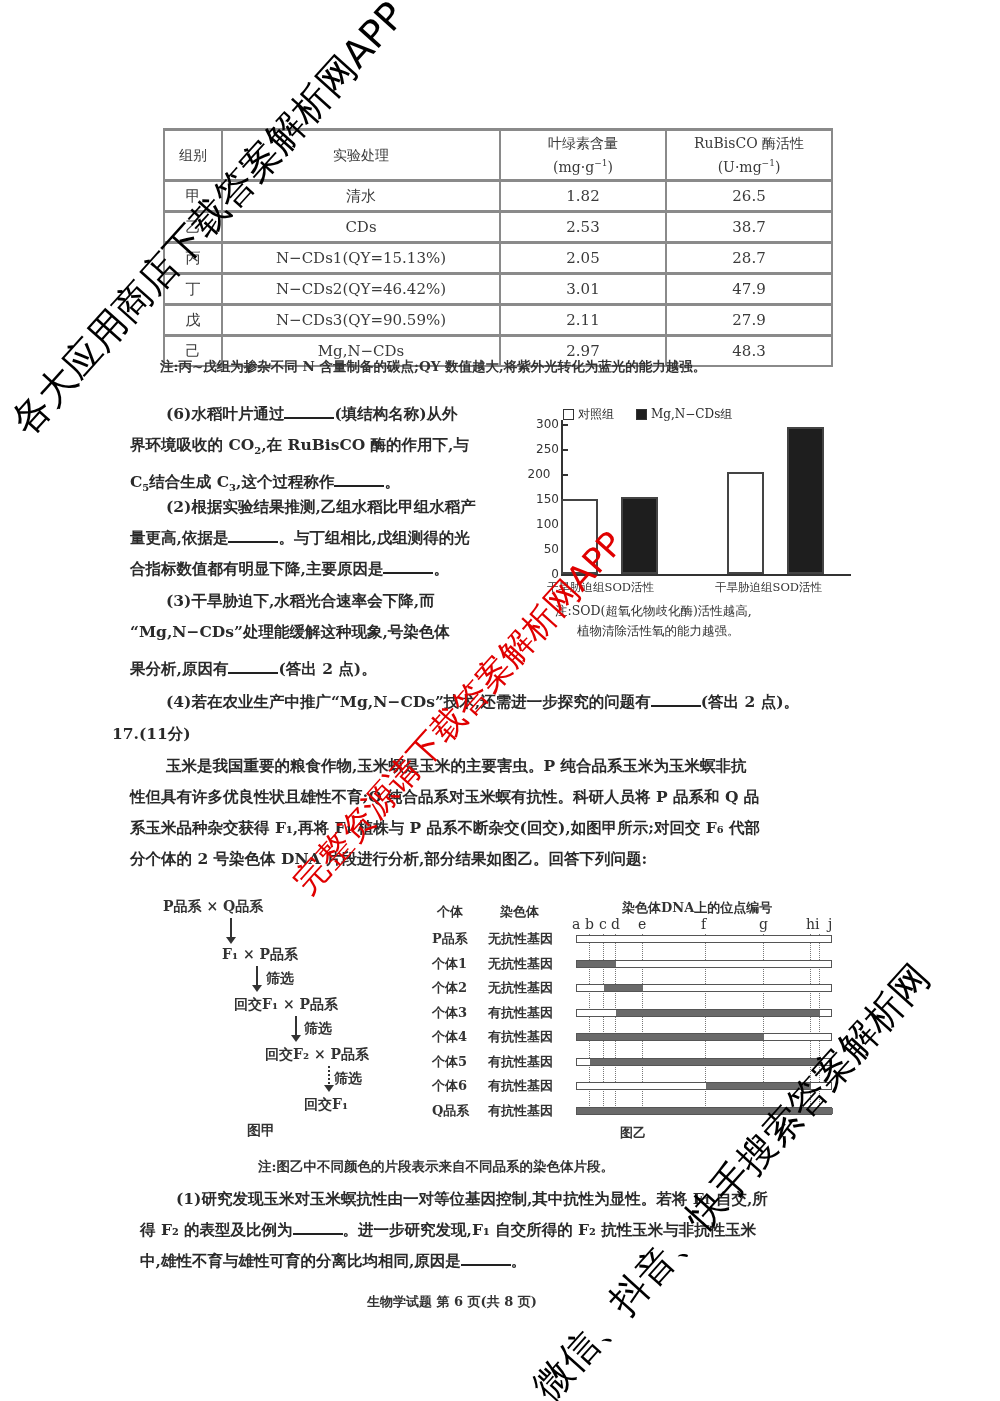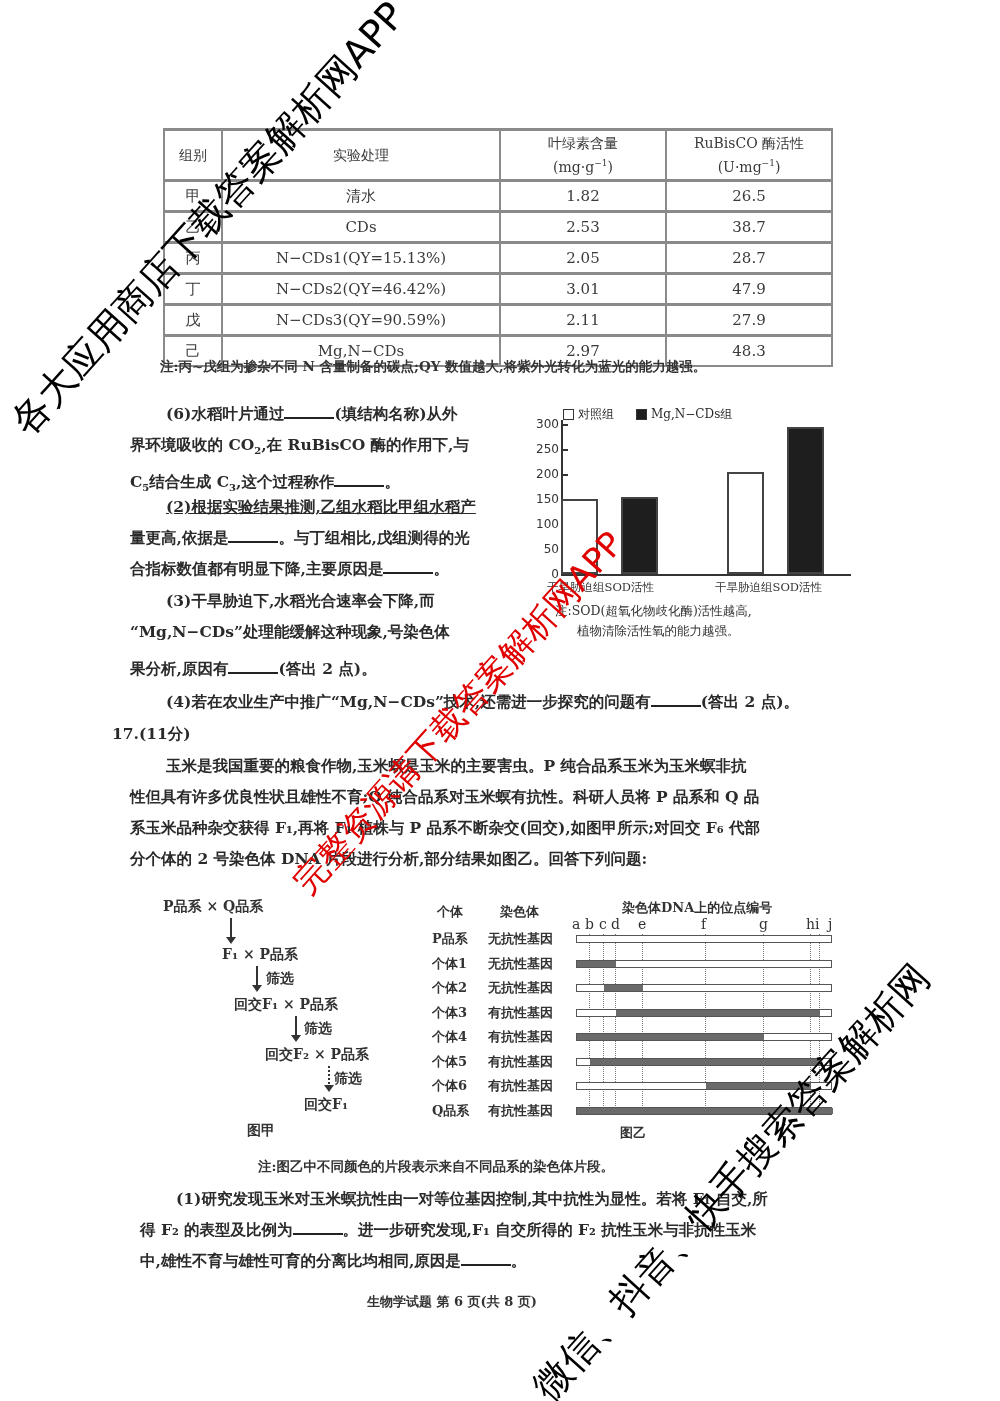--- a/index.html
+++ b/index.html
@@ -113,21 +113,21 @@
 </tbody>
   </table>
 <div class="abs note" style="left:160px; top:358px;">注:丙~戊组为掺杂不同 N 含量制备的碳点;QY 数值越大,将紫外光转化为蓝光的能力越强。</div>
 
 <div class="para" style="left:130px; top:398px; width:395px;">
   <div style="text-indent:36px;"><span>(6)水稻叶片通过</span><span class="blank"></span><span>(填结构名称)从外</span></div>
   <div><span>界环境吸收的 CO</span><sub>2</sub><span>,在 RuBisCO 酶的作用下,与</span></div>
   <div><span>C</span><sub>5</sub><span>结合生成 C</span><sub>3</sub><span>,这个过程称作</span><span class="blank"></span><span>。</span></div>
 </div>
 <div class="para" style="left:130px; top:491px; width:395px;">
-  <div style="text-indent:36px;text-decoration:underline;">(2)根据实验结果推测,乙组水稻比甲组水稻产</div>
+  <div style="text-indent:36px;">(2)根据实验结果推测,乙组水稻比甲组水稻产</div>
   <div><span>量更高,依据是</span><span class="blank"></span><span>。与丁组相比,戊组测得的光</span></div>
   <div><span>合指标数值都有明显下降,主要原因是</span><span class="blank"></span><span>。</span></div>
 </div>
 <div class="para" style="left:130px; top:585px; width:395px;">
   <div style="text-indent:36px;">(3)干旱胁迫下,水稻光合速率会下降,而</div>
   <div>“Mg,N−CDs”处理能缓解这种现象,号染色体</div>
   <div style="margin-top:6px;"><span>果分析,原因有</span><span class="blank"></span><span>(答出 2 点)。</span></div>
 </div>
 <div class="para" style="left:130px; top:686px; width:760px;">
   <div style="text-indent:36px;"><span>(4)若在农业生产中推广“Mg,N−CDs”技术,还需进一步探究的问题有</span><span class="blank"></span><span>(答出 2 点)。</span></div>
@@ -145,21 +145,21 @@
   <div class="axis-x"></div>
   <div id="yticks">
       <div class="ytick" style="top: 168px;">0</div>
       <div class="ytick-mark" style="top: 174px;"></div>
       <div class="ytick" style="top: 143px;">50</div>
       <div class="ytick-mark" style="top: 149px;"></div>
       <div class="ytick" style="top: 118px;">100</div>
       <div class="ytick-mark" style="top: 124px;"></div>
       <div class="ytick" style="top: 93px;">150</div>
       <div class="ytick-mark" style="top: 99px;"></div>
-      <div class="ytick" style="top: 68px;">200</div>
+      <div class="ytick" style="top: 68px; text-align: center;">200</div>
       <div class="ytick-mark" style="top: 74px;"></div>
       <div class="ytick" style="top: 43px;">250</div>
       <div class="ytick-mark" style="top: 49px;"></div>
       <div class="ytick" style="top: 18px;">300</div>
       <div class="ytick-mark" style="top: 24px;"></div>
     </div>
   <div id="bars">
       <div class="bar white" style="left: 42px; width: 37px; top: 99px; height: 75px;"></div>
       <div class="bar black" style="left: 102px; width: 37px; top: 96.5px; height: 77.5px;"></div>
       <div class="bar white" style="left: 208px; width: 37px; top: 71.5px; height: 102.5px;"></div>

